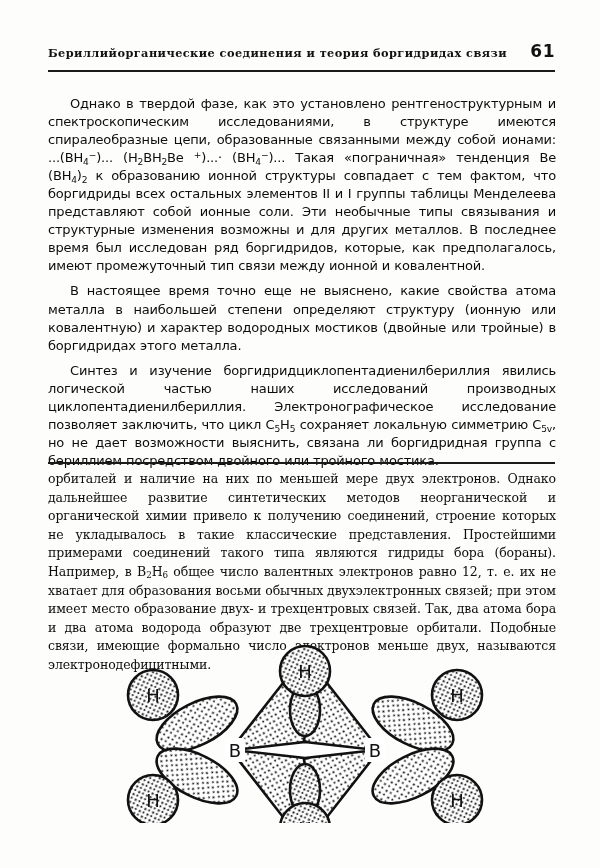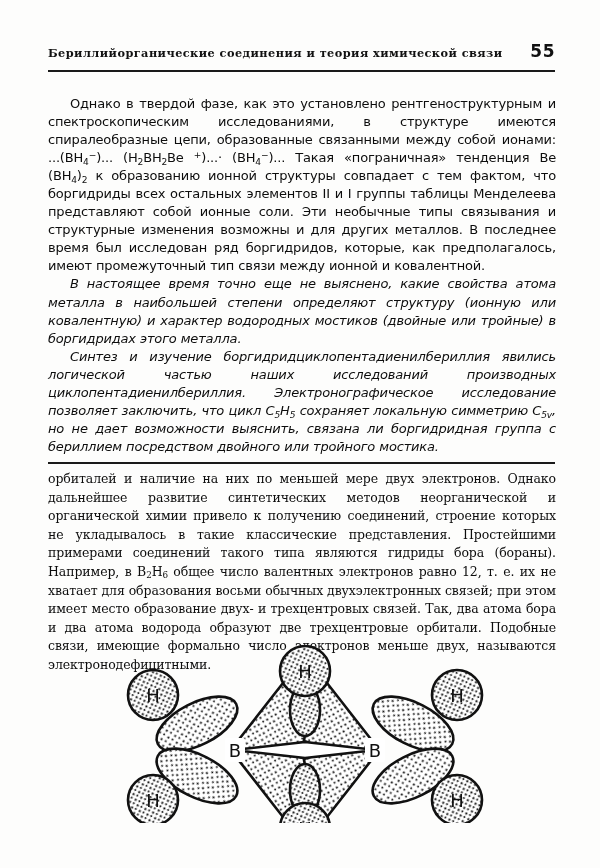--- a/index.html
+++ b/index.html
@@ -66,43 +66,43 @@
     word-spacing:.2px;
   }
   .block-serif{
     top:470px;
     font-family:"DejaVu Serif","Liberation Serif",serif;
     font-size:12.5px;
     line-height:18.6px;
     letter-spacing:-.1px;
   }
   .block p{margin:0;}
-  .block p + p{margin-top:0;font-style:italic;}
+  .block p + p{margin-top:7px;}
   .indent{ text-indent:22px; }
   .last-line{ text-align:justify; }
   .last-line::after{content:"";display:inline-block;width:100%;}
 
   sub{font-size:.7em;line-height:0;vertical-align:-.28em;}
   sup{font-size:.7em;line-height:0;vertical-align:.46em;}
 
   
   .figure{
     position:absolute;
     left:120px;top:638px;width:370px;height:185px;
   }
   .figure svg{display:block;width:100%;height:100%;}
 </style>
 </head>
 <body>
 
 <div class="page">
 
   <div class="header">
-    <div class="header-title">Бериллийорганические соединения и теория химической связи</div>
-    <div class="header-folio">55</div>
+    <div class="header-title">Бериллийорганические соединения и теория боргидридах связи</div>
+    <div class="header-folio">61</div>
   </div>
   <div class="rule rule-head"></div>
 
   <div class="block block-sans">
 
     <p class="indent"><span>Однако в твердой фазе, как это установлено рентгеноструктурным и спектроскопическим исследованиями, в структуре имеются спиралеобразные цепи, образованные связанными между собой ионами: ...(BH</span><sub>4</sub><sup>−</sup><span>)... (H</span><sub>2</sub><span>BH</span><sub>2</sub><span>Be </span><sup>+</sup><span>)...· (BH</span><sub>4</sub><sup>−</sup><span>)... Такая «пограничная» тенденция Be (BH</span><sub>4</sub><span>)</span><sub>2</sub><span> к образованию ионной структуры совпадает с тем фактом, что боргидриды всех остальных элементов II и I группы таблицы Менделеева представляют собой ионные соли. Эти необычные типы связывания и структурные изменения возможны и для других металлов. В последнее время был исследован ряд боргидридов, которые, как предполагалось, имеют промежуточный тип связи между ионной и ковалентной.</span></p>
 
     <p class="indent">В настоящее время точно еще не выяснено, какие свойства атома металла в наибольшей степени определяют структуру (ионную или ковалентную) и характер водородных мостиков (двойные или тройные) в боргидридах этого металла.</p>
 
     <p class="indent"><span>Синтез и изучение боргидридциклопентадиенилбериллия явились логической частью наших исследований производных циклопентадиенилбериллия. Электронографическое исследование позволяет заключить, что цикл C</span><sub>5</sub><span>H</span><sub>5</sub><span> сохраняет локальную симметрию C</span><sub>5v</sub><span>, но не дает возможности выяснить, связана ли боргидридная группа с бериллием посредством двойного или тройного мостика.</span></p>

